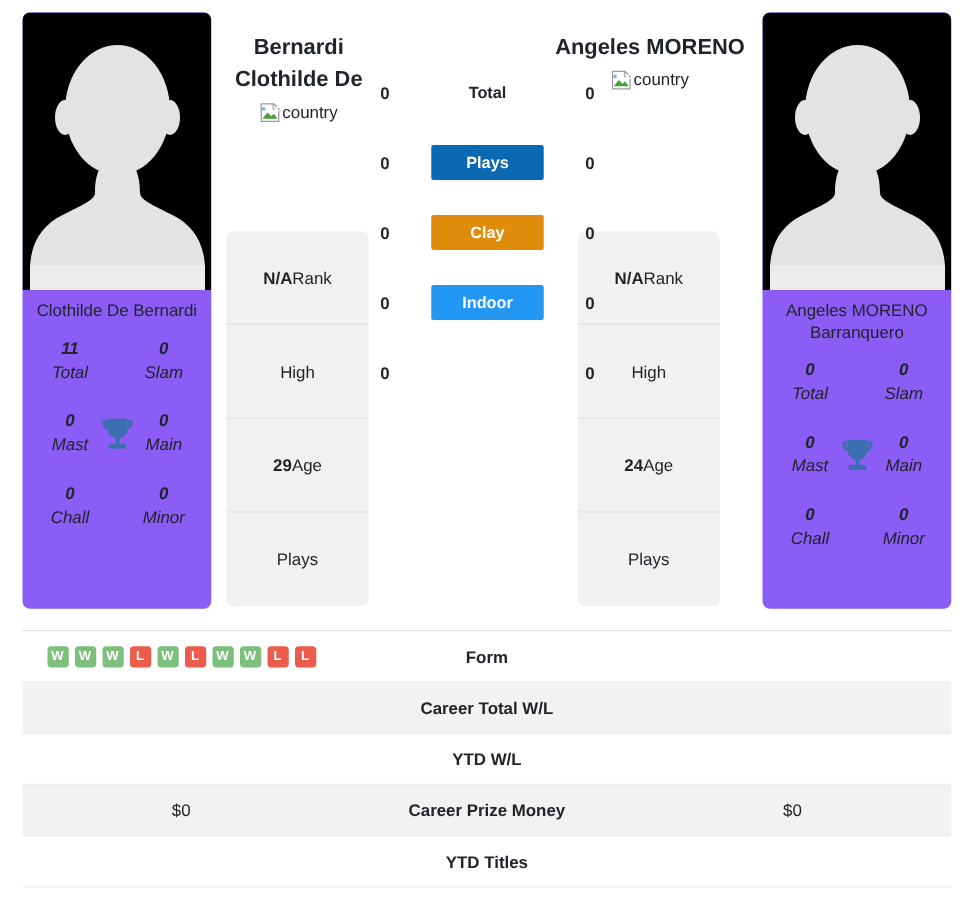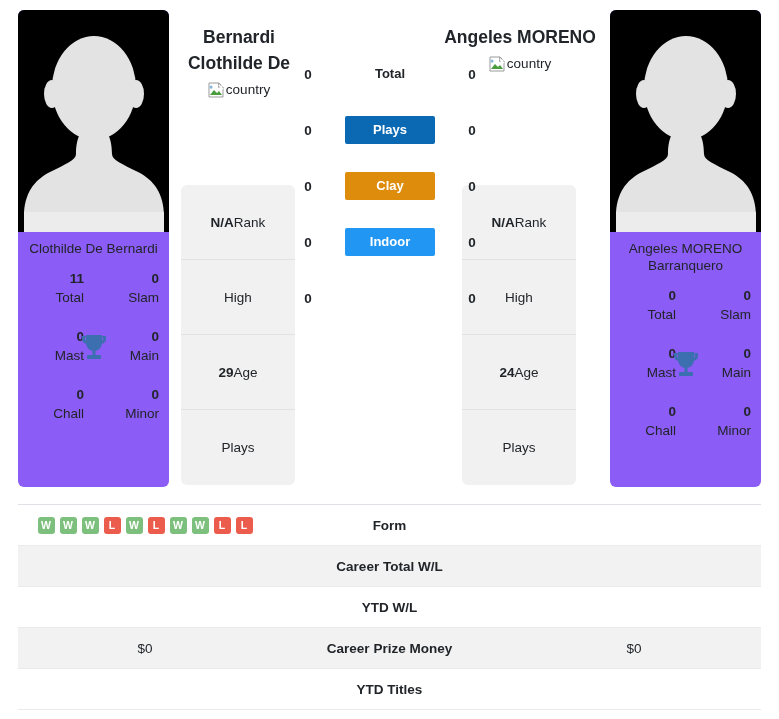--- a/index.html
+++ b/index.html
@@ -59,21 +59,22 @@
   }
   .mini-row {
     display: flex;
     align-items: flex-start;
     justify-content: space-between;
     height: 58px;
     position: relative;
   }
   .mini-cell {
     width: 56px;
-    text-align: right;
+    text-align: center;
+    font-style: italic;
   }
   .mini-val {
     font-size: 13.5px;
     font-weight: bold;
     line-height: 19px;
     color: #212529;
   }
   .mini-lab {
     font-size: 13.5px;
     line-height: 19px;

